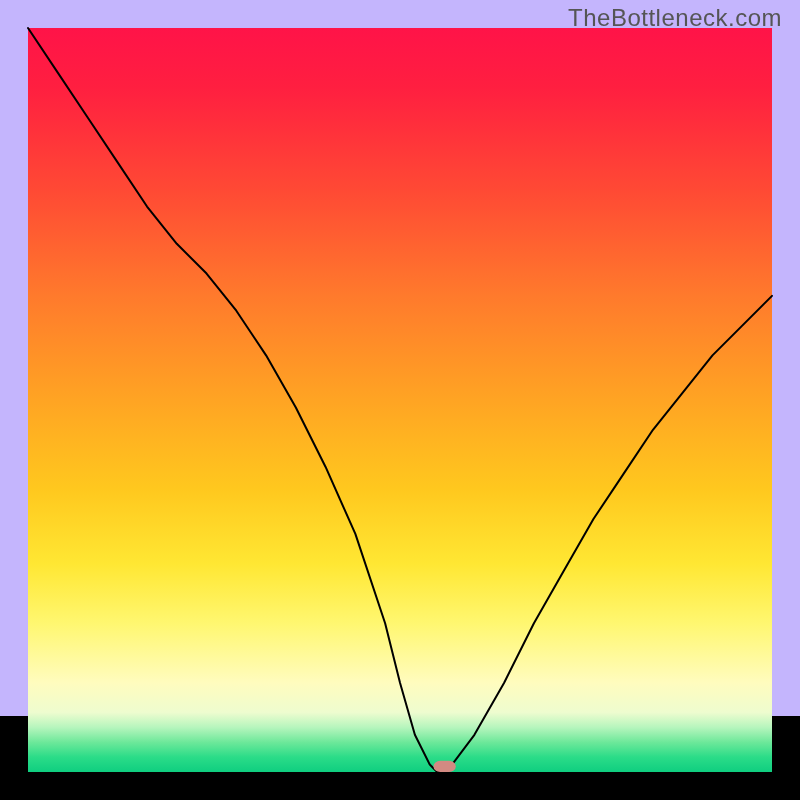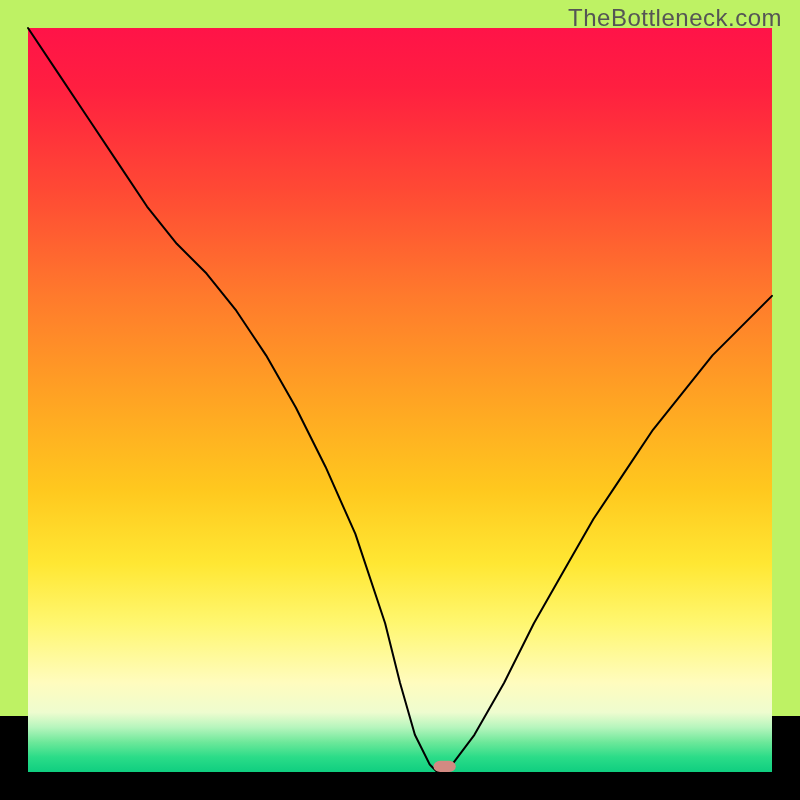--- a/index.html
+++ b/index.html
@@ -8,21 +8,21 @@
     width: 800px;
     height: 800px;
     background: #000;
     overflow: hidden;
     font-family: Arial, Helvetica, sans-serif;
   }
   .frame {
     position: relative;
     width: 800px;
     height: 716px;
-    background: #bef264;
+    background: #c4b5fd;
   }
   .watermark {
     position: absolute;
     top: 4px;
     right: 18px;
     color: #555;
     font-size: 24px;
     font-weight: 500;
     letter-spacing: 0.5px;
     z-index: 10;

